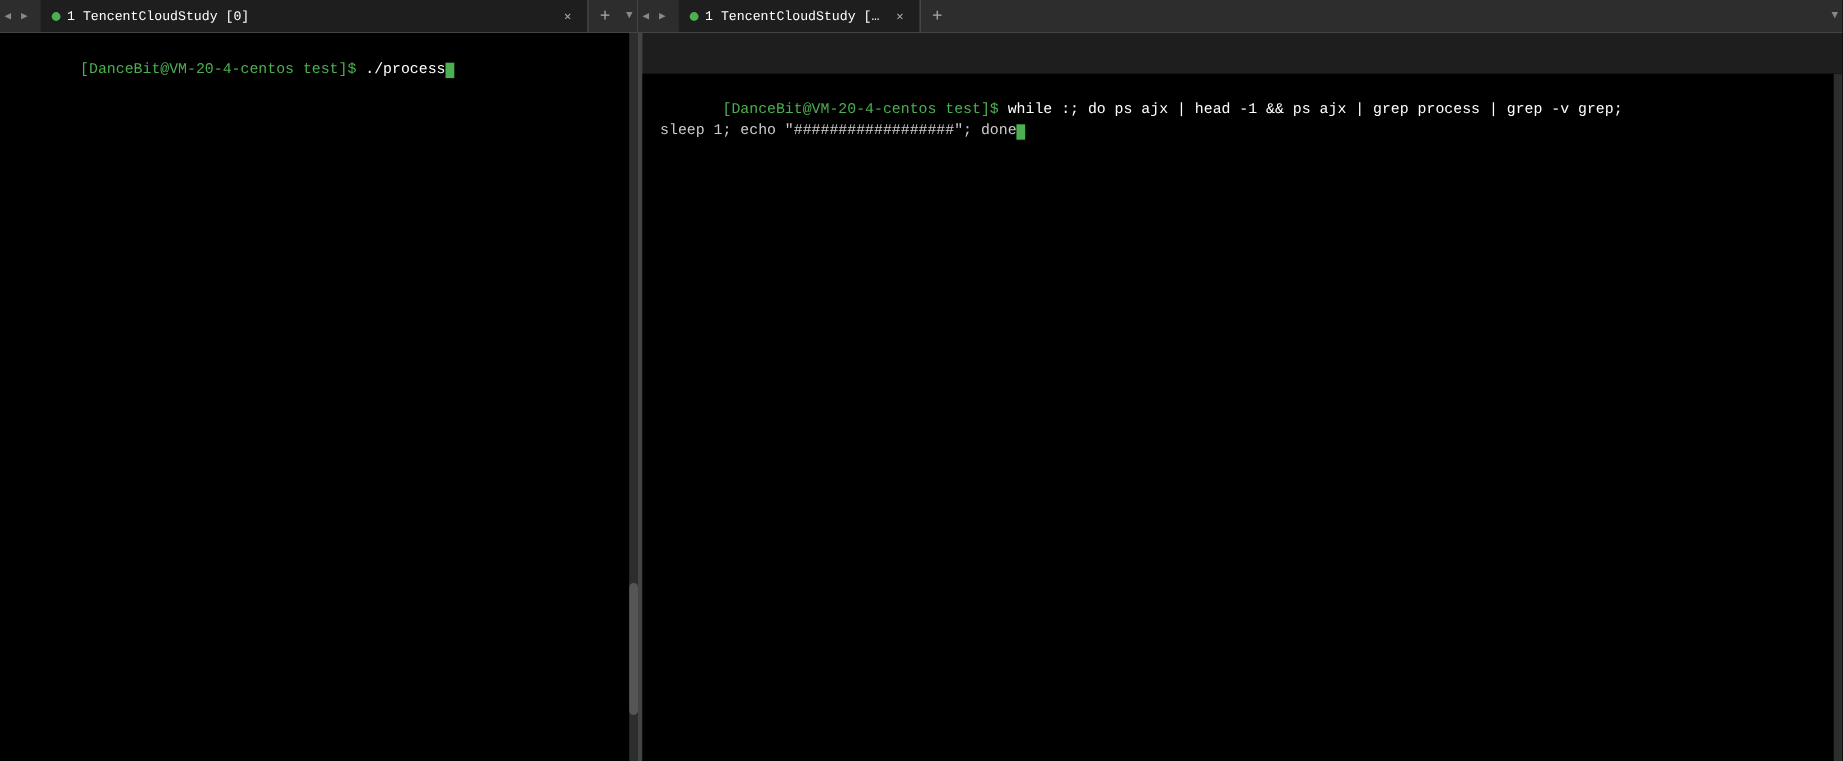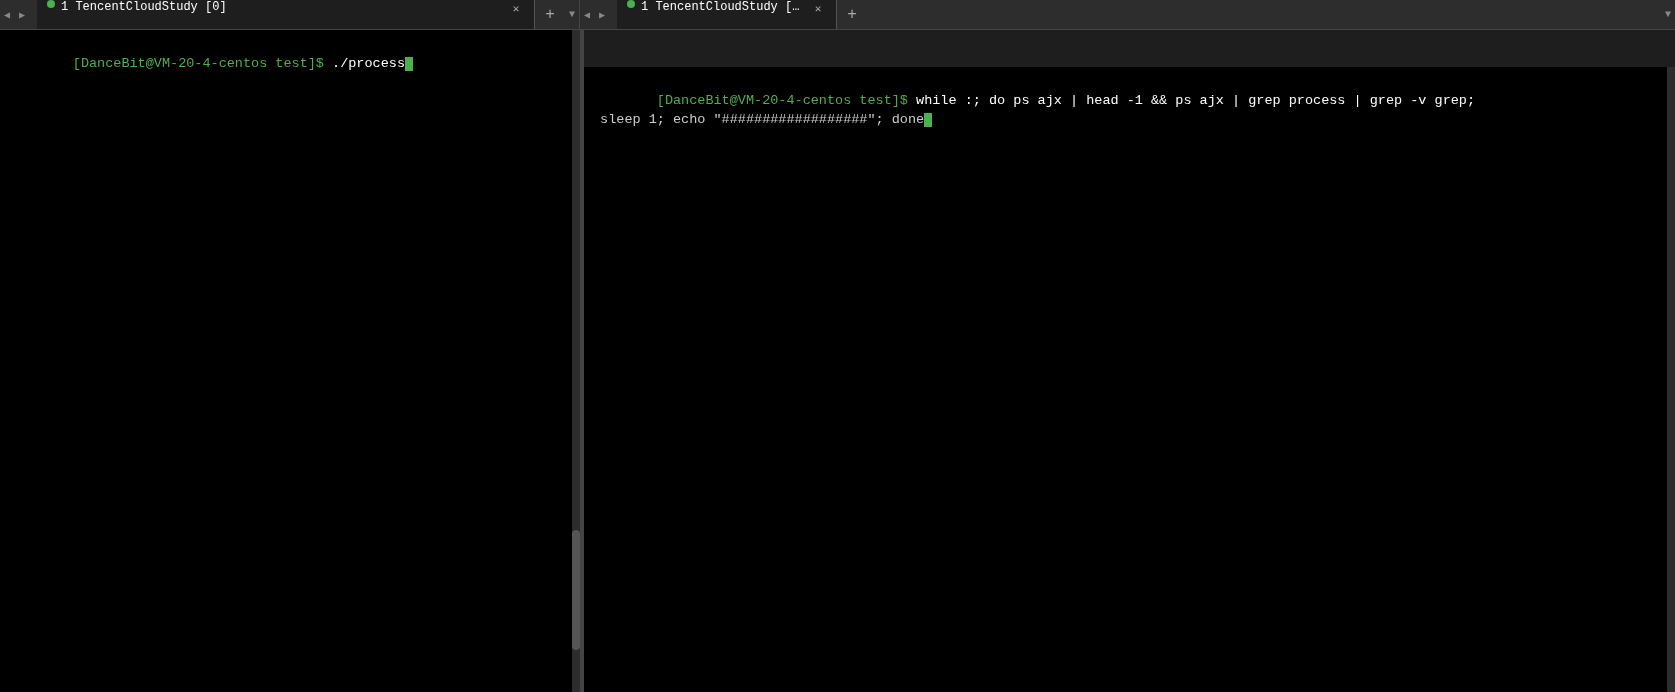--- a/index.html
+++ b/index.html
@@ -18,21 +18,22 @@
 
     .terminal-container {
       display: flex;
       flex-direction: column;
       width: 100%;
       height: 100%;
     }
 
     .tab {
       display: flex;
-      padding: 0 10px;
+      align-items: center;
+      padding: 12px 10px;
       font-size: 12px;
       color: #ccc;
       background: #3c3c3c;
       border-right: 1px solid #555;
       cursor: pointer;
       min-width: 150px;
       gap: 6px;
       position: relative;
     }
 

